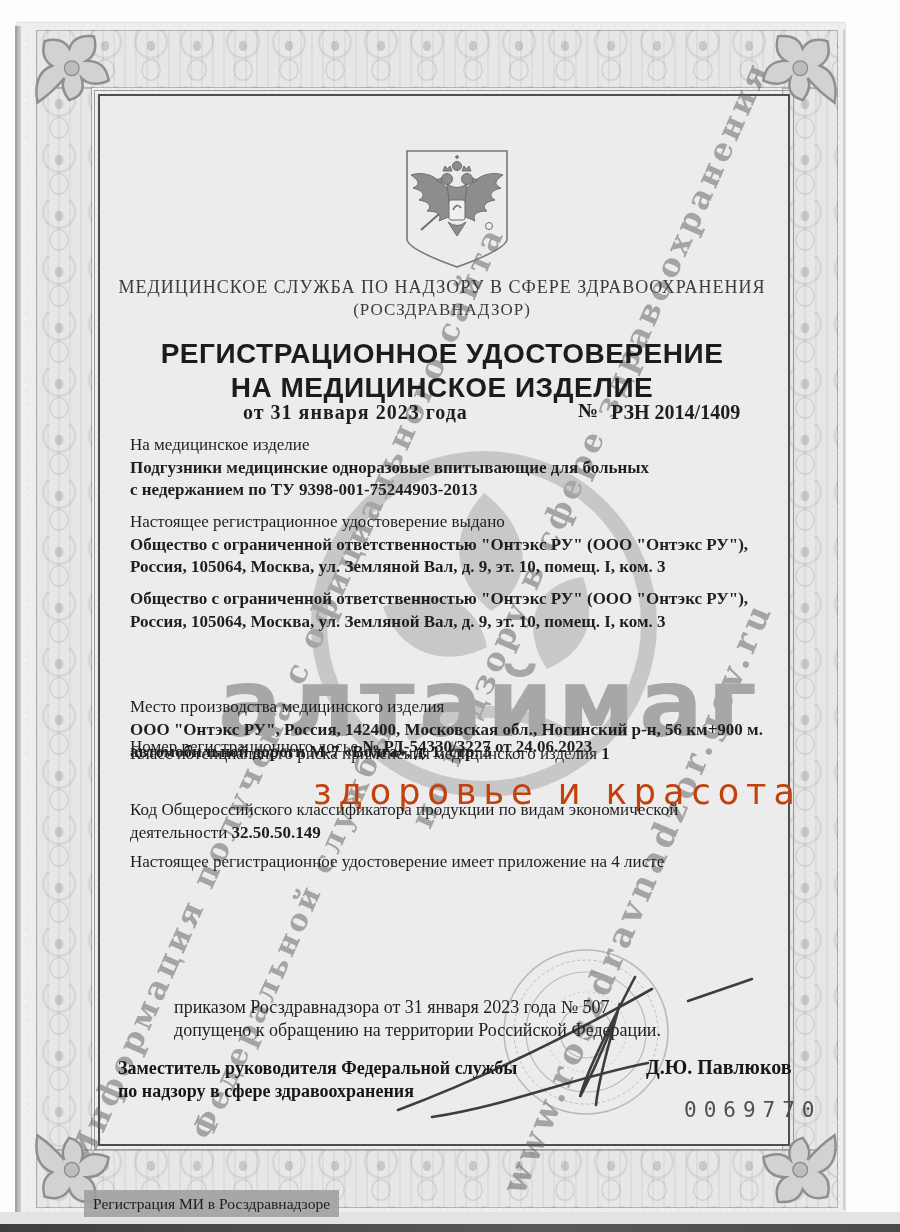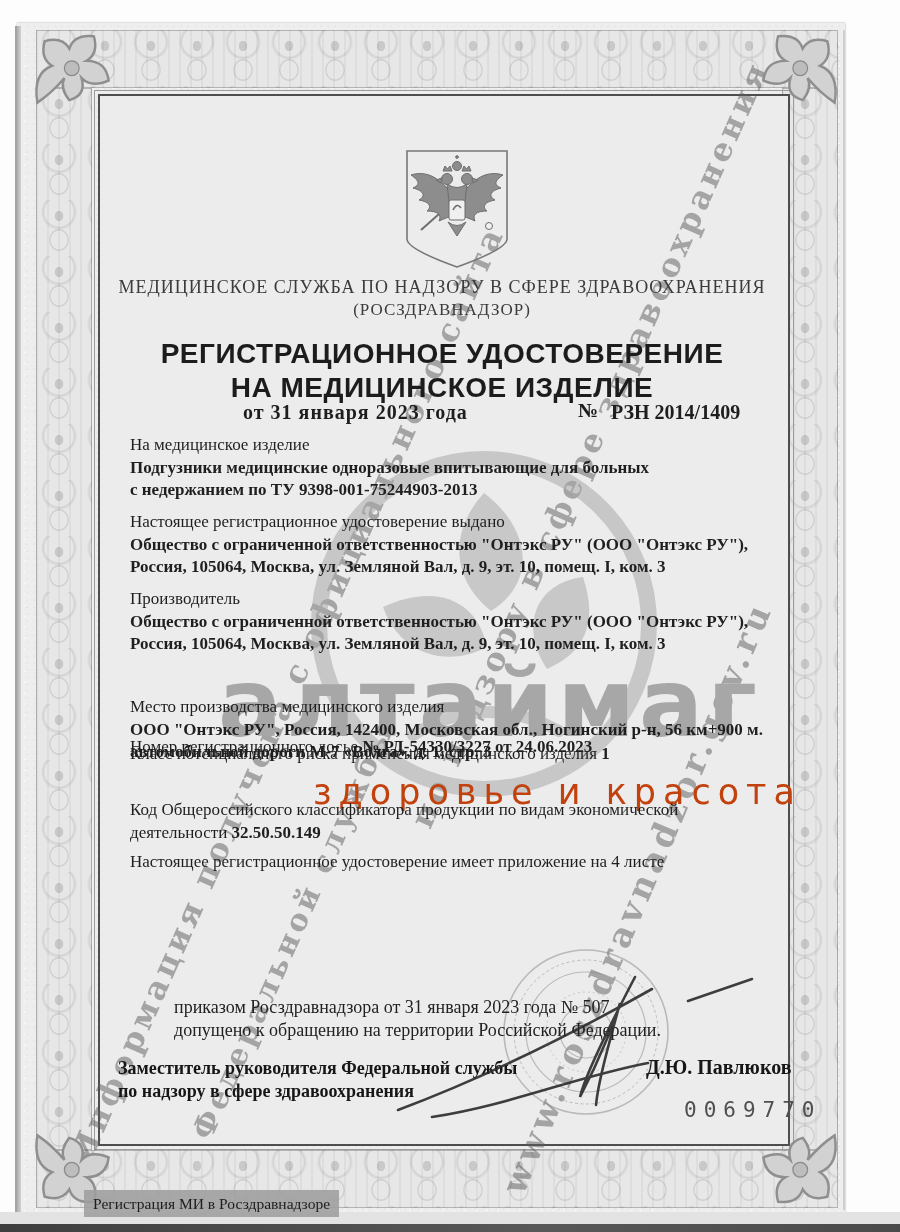--- a/index.html
+++ b/index.html
@@ -152,21 +152,21 @@
 <div class="abs dateline" style="left:243px;top:401px;letter-spacing:1px;">от  31 января 2023 года</div>
 <div class="abs dateline" style="left:578px;top:399px;">№</div>
 <div class="abs dateline" style="left:611px;top:401px;">РЗН 2014/1409</div>
 
 <div class="abs p" style="top:434px;"><span class="lbl">На медицинское изделие</span><span class="val">Подгузники медицинские одноразовые впитывающие для больных
 с недержанием по ТУ 9398-001-75244903-2013</span></div>
 
 <div class="abs p" style="top:511px;"><span class="lbl">Настоящее регистрационное удостоверение выдано</span><span class="val">Общество с ограниченной ответственностью "Онтэкс РУ" (ООО "Онтэкс РУ"),
 Россия, 105064, Москва, ул. Земляной Вал, д. 9, эт. 10, помещ. I, ком. 3</span></div>
 
-<div class="abs p" style="top:588px;"><span class="lbl">Производитель</span><span class="val">Общество с ограниченной ответственностью "Онтэкс РУ" (ООО "Онтэкс РУ"),
+<div class="abs p" style="top:588px;"><span class="val">Общество с ограниченной ответственностью "Онтэкс РУ" (ООО "Онтэкс РУ"),
 Россия, 105064, Москва, ул. Земляной Вал, д. 9, эт. 10, помещ. I, ком. 3</span></div>
 
 <div class="abs p" style="top:696px;"><span class="lbl">Место производства медицинского изделия</span><span class="val">ООО "Онтэкс РУ", Россия, 142400, Московская обл., Ногинский р-н, 56 км+900 м.
 автомобильной дороги М-7 «Волга», д. 1, стр. 3</span></div>
 
 <div class="abs p inline" style="top:736px;"><span class="lbl">Номер регистрационного досье</span> <b class="val">№ РД-54330/3227 от 24.06.2023</b></div>
 
 <div class="abs p inline" style="top:743px;"><span class="lbl">Класс потенциального риска применения медицинского изделия</span> <b class="val">1</b></div>
 
 <div class="abs p inline" style="top:799px;"><span class="lbl">Код Общероссийского классификатора продукции по видам экономической

